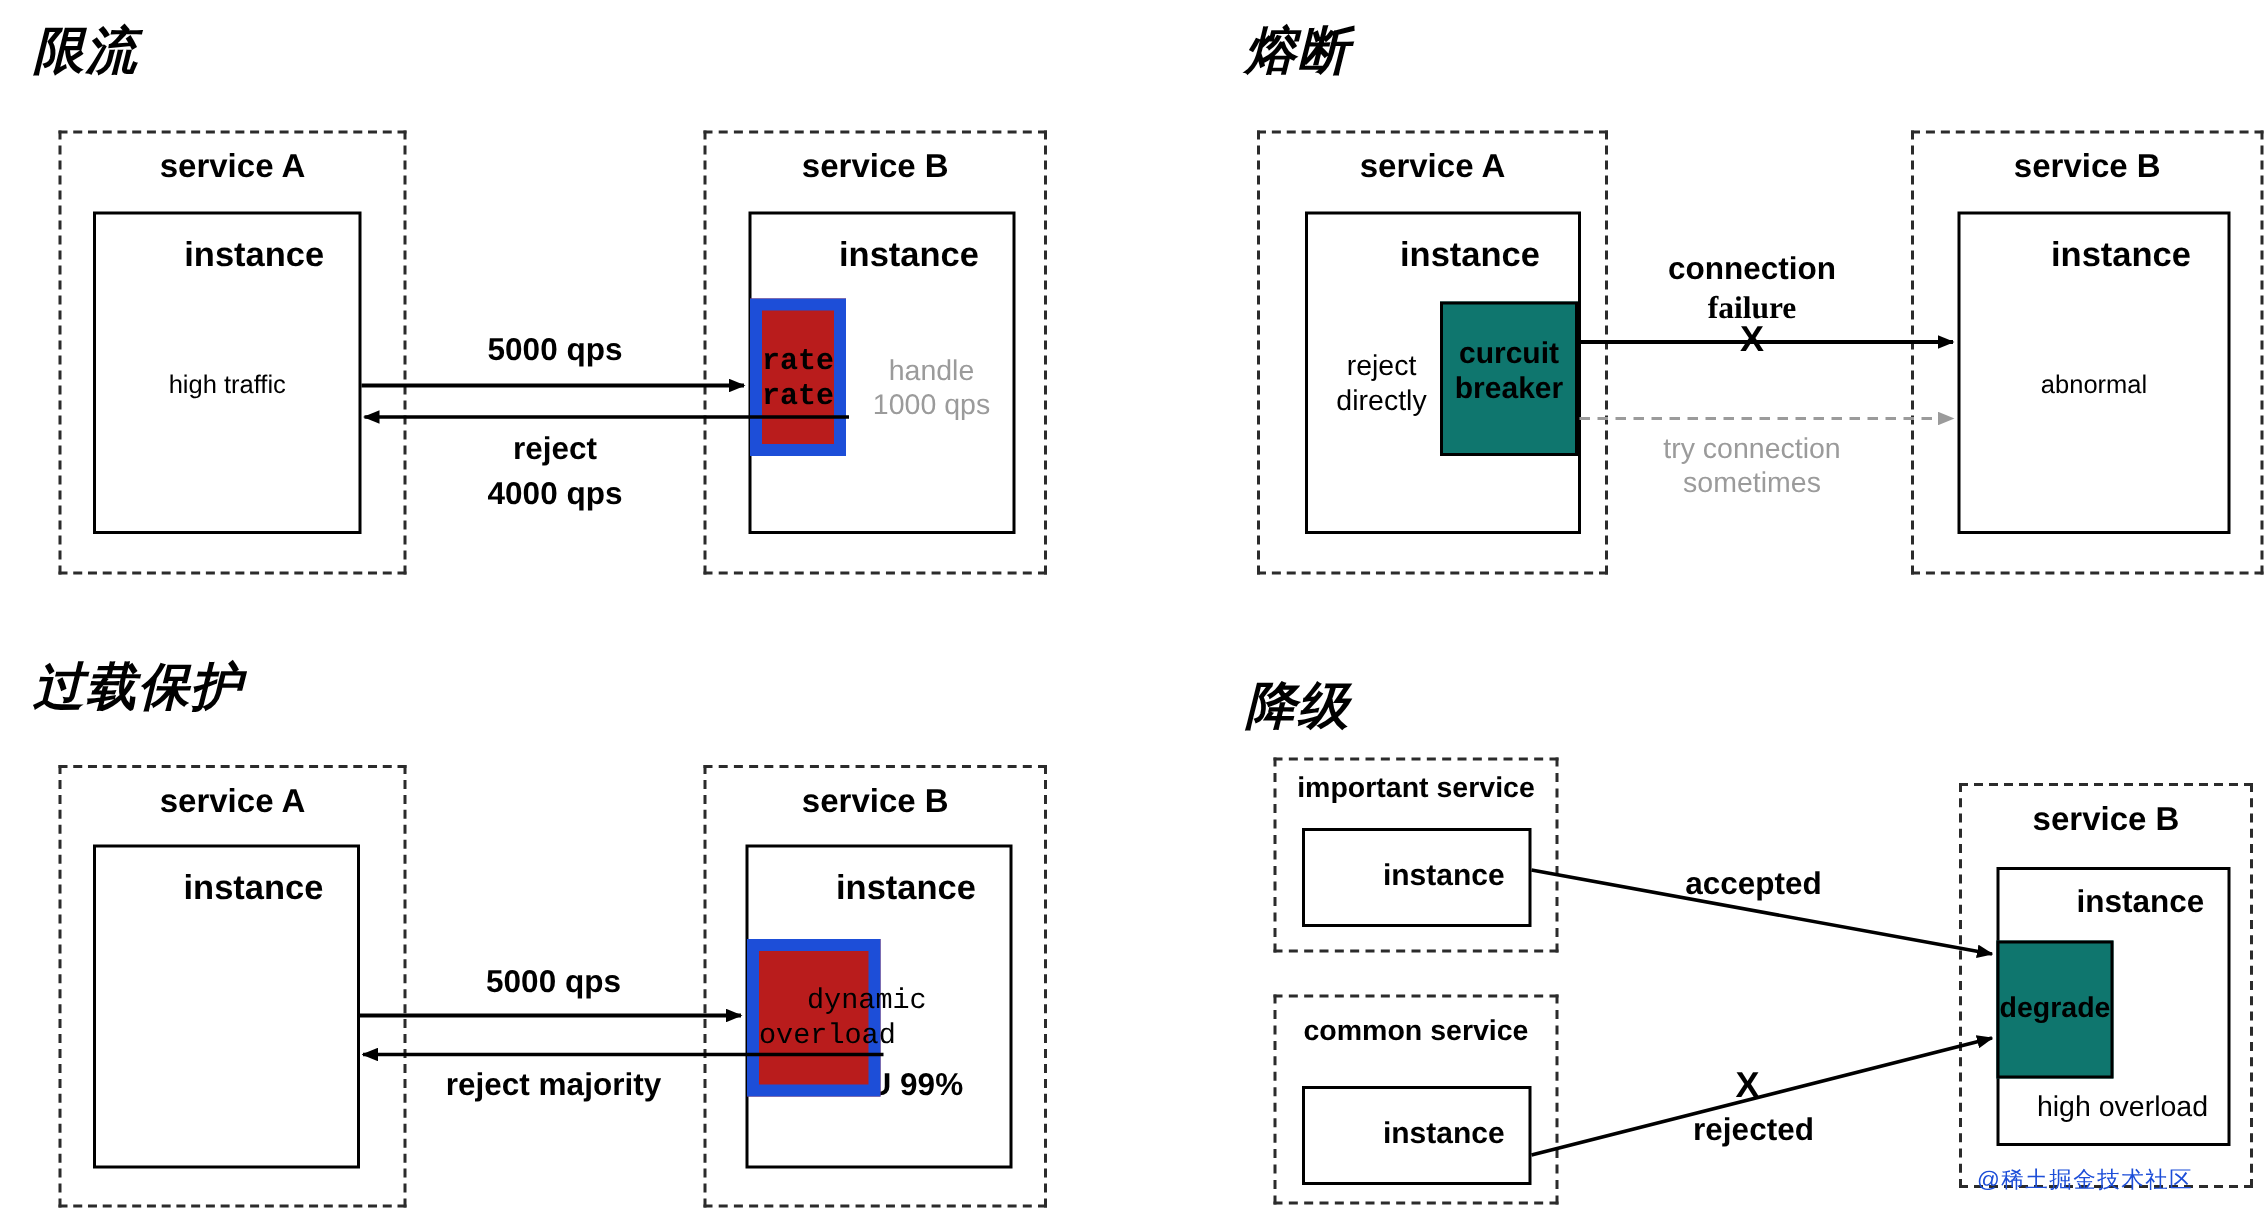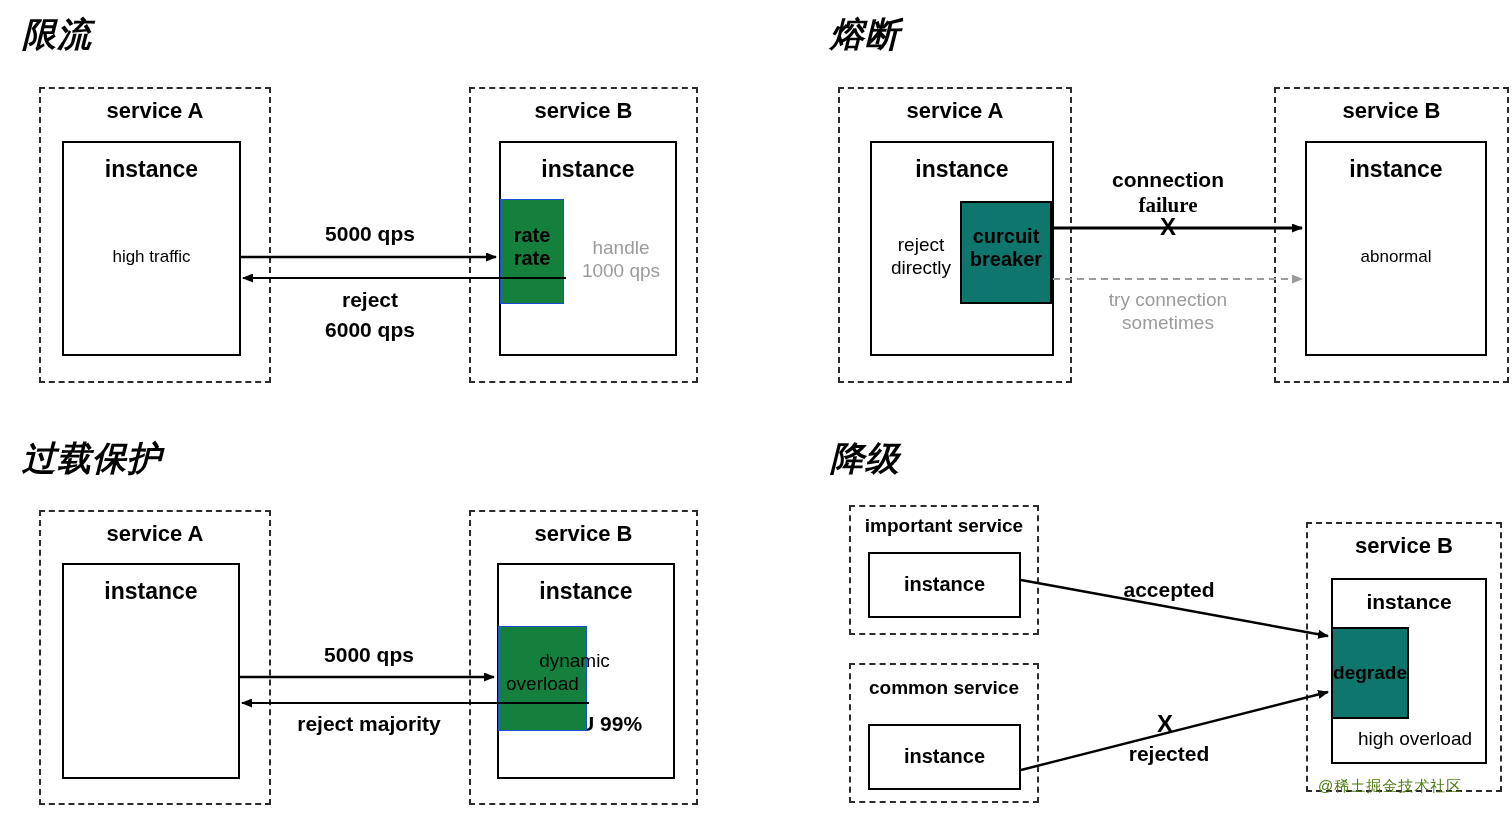--- a/index.html
+++ b/index.html
@@ -16,28 +16,29 @@
     position:absolute;border:2px dashed #2b2b2b;box-sizing:border-box;
   }
   .dashlabel{
     position:absolute;width:100%;text-align:center;font-size:22px;
     font-weight:bold;white-space:nowrap;
   }
   .solidbox{
     position:absolute;border:2.5px solid #000;box-sizing:border-box;background:#fff;
   }
   .innerbox{
-    position:absolute;border:1px solid #1d4ed8;box-sizing:border-box;background:#15803d;
+    position:absolute;border:8px solid #1d4ed8;box-sizing:border-box;background:#b91c1c;font-family:Liberation Mono, monospace;
   }
   .innerbox-dark{
     position:absolute;border:2.5px solid #000;box-sizing:border-box;background:#0f766e;
   }
   .btitle{
     position:absolute;width:100%;text-align:center;font-size:23px;font-weight:bold;
     white-space:nowrap;
+    margin-left:18px;
   }
   .btext{
     position:absolute;width:100%;text-align:center;font-size:17px;white-space:nowrap;
   }
   .boldtext{
     position:absolute;text-align:center;font-size:20px;font-weight:bold;
     line-height:1.12;white-space:nowrap;
   }
   .graytext{
     position:absolute;text-align:center;font-size:19px;color:#9b9b9b;
@@ -45,21 +46,21 @@
   }
   .arrowlabel{
     position:absolute;text-align:center;font-size:21px;font-weight:bold;
     line-height:1.18;white-space:nowrap;
   }
   .xmark{
     position:absolute;font-size:24px;font-weight:bold;line-height:1;
     background:#fff;padding:0 2px;
   }
   .watermark{
-    position:absolute;font-size:15px;color:#4d7c0f;white-space:nowrap;
+    position:absolute;font-size:15px;color:#1d4ed8;white-space:nowrap;
     letter-spacing:1px;
   }
   svg.ov{position:absolute;left:0;top:0;width:1512px;height:814px;pointer-events:none;}
 </style>
 </head>
 <body>
 
 <div class="panel">
 
   <div class="ptitle" style="left:22px;top:17px;">限流</div>
@@ -81,21 +82,21 @@
 
   <div class="innerbox" style="left:500px;top:199px;width:64px;height:105px;">
     <div class="boldtext" style="left:0;top:24px;width:100%;">rate</div>
     <div class="boldtext" style="left:0;top:47px;width:100%;">rate</div>
   </div>
   <div class="graytext" style="left:569px;top:237px;width:104px;">handle</div>
   <div class="graytext" style="left:569px;top:260px;width:104px;">1000 qps</div>
 
   <div class="arrowlabel" style="left:241px;top:222px;width:258px;">5000 qps</div>
   <div class="arrowlabel" style="left:241px;top:288px;width:258px;">reject</div>
-  <div class="arrowlabel" style="left:241px;top:318px;width:258px;">6000 qps</div>
+  <div class="arrowlabel" style="left:241px;top:318px;width:258px;">4000 qps</div>
 </div>
 
 <div class="panel">
 
   <div class="ptitle" style="left:830px;top:17px;">熔断</div>
 
   <div class="dashbox" style="left:838px;top:87px;width:234px;height:296px;">
     <div class="dashlabel" style="top:9px;left:0;">service A</div>
   </div>
   <div class="solidbox" style="left:870px;top:141px;width:184px;height:215px;">
@@ -147,21 +148,21 @@
     <div class="boldtext" style="left:0;top:23px;width:100%;font-size:19px;font-weight:normal;padding-left:32px;">dynamic</div>
     <div class="boldtext" style="left:0;top:46px;width:100%;font-size:19px;font-weight:normal;">overload</div>
   </div>
 
   <div class="arrowlabel" style="left:240px;top:643px;width:258px;">5000 qps</div>
   <div class="arrowlabel" style="left:240px;top:712px;width:258px;">reject majority</div>
 </div>
 
 <div class="panel">
 
-  <div class="ptitle" style="left:830px;top:441px;">降级</div>
+  <div class="ptitle" style="left:830px;top:454px;">降级</div>
 
   <div class="dashbox" style="left:849px;top:505px;width:190px;height:130px;">
     <div class="dashlabel" style="top:8px;left:0;font-size:19px;">important service</div>
   </div>
   <div class="solidbox" style="left:868px;top:552px;width:153px;height:66px;">
     <div class="btitle" style="top:19px;left:0;font-size:20px;">instance</div>
   </div>
 
   <div class="dashbox" style="left:849px;top:663px;width:190px;height:140px;">
     <div class="dashlabel" style="top:12px;left:0;font-size:19px;">common service</div>

